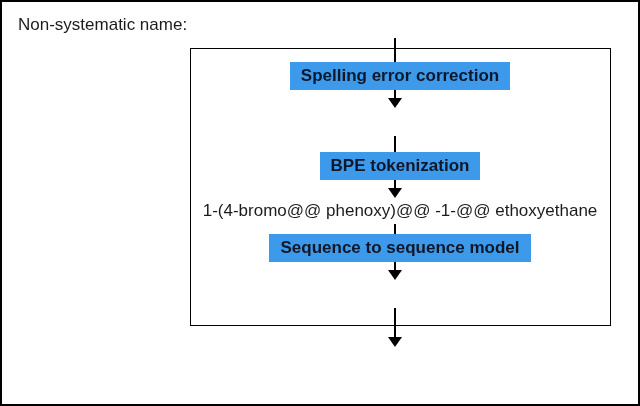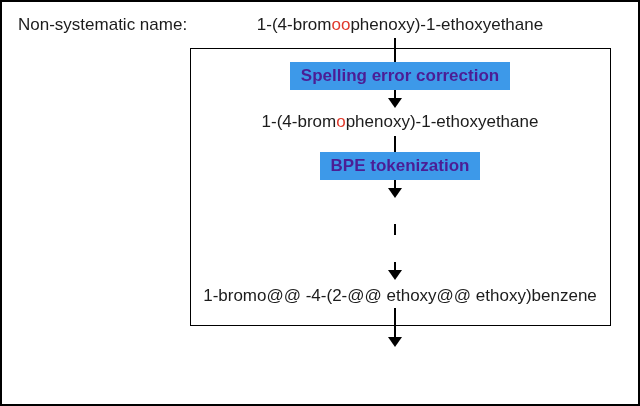--- a/index.html
+++ b/index.html
@@ -22,58 +22,59 @@
     position:absolute; left:386px; width:0; height:0;
     border-left:7px solid transparent; border-right:7px solid transparent;
     border-top:10px solid #000;
   }
   .step-row {
     position:absolute; left:188px; width:420px;
     display:flex; justify-content:center;
   }
   .step {
     background:var(--color-accent-blue, #3d99e9);
-    color:#4c1d95; font-weight:bold; font-size:17px; line-height:20px;
+    color:#0f172a; font-weight:bold; font-size:17px; line-height:20px;
     padding:4px 11px;
   }
   .hl { color:var(--color-error-red, #e0392b); }
 </style>
 </head>
 <body>
 
 <div class="figure">
 
   <span class="row" style="left:16px; top:12px;">Non-systematic name:</span>
-  <span class="row centered" style="top:12px;"><span>1-(4-brom</span><span class="hl">oo</span><span>phenoxy)-1-ethoxyethane</span></span>
 
   <div class="inner-box"></div>
 
   <div class="vline" style="top:36px; height:26px;"></div>
 
   <div class="step-row" style="top:60px;">
     <span class="step">Spelling error correction</span>
   </div>
   <div class="vline" style="top:88px; height:8px;"></div>
   <div class="arrowhead" style="top:96px;"></div>
 
-  <span class="row centered" style="top:109px;"><span>1-(4-brom</span><span class="hl">o</span><span>phenoxy)-1-ethoxyethane</span></span>
 
   <div class="vline" style="top:134px; height:17px;"></div>
 
   <div class="step-row" style="top:150px;text-align:center;">
     <span class="step">BPE tokenization</span>
   </div>
   <div class="vline" style="top:178px; height:8px;"></div>
   <div class="arrowhead" style="top:186px;"></div>
 
+  <span class="row centered" style="top:198px;">1-(4-bromo@@ phenoxy)@@ -1-@@ ethoxyethane</span>
 
   <div class="vline" style="top:222px; height:11px;"></div>
 
+  <div class="step-row" style="top:232px;">
+    <span class="step">Sequence to sequence model</span>
+  </div>
   <div class="vline" style="top:260px; height:8px;"></div>
   <div class="arrowhead" style="top:268px;"></div>
 
-  <span class="row centered" style="top:283px;">1-bromo@@ -4-(2-@@ ethoxy@@ ethoxy)benzene</span>
 
   <div class="vline" style="top:306px; height:29px;"></div>
   <div class="arrowhead" style="top:335px;"></div>
 
 
 </div>
 
 </body></html>

